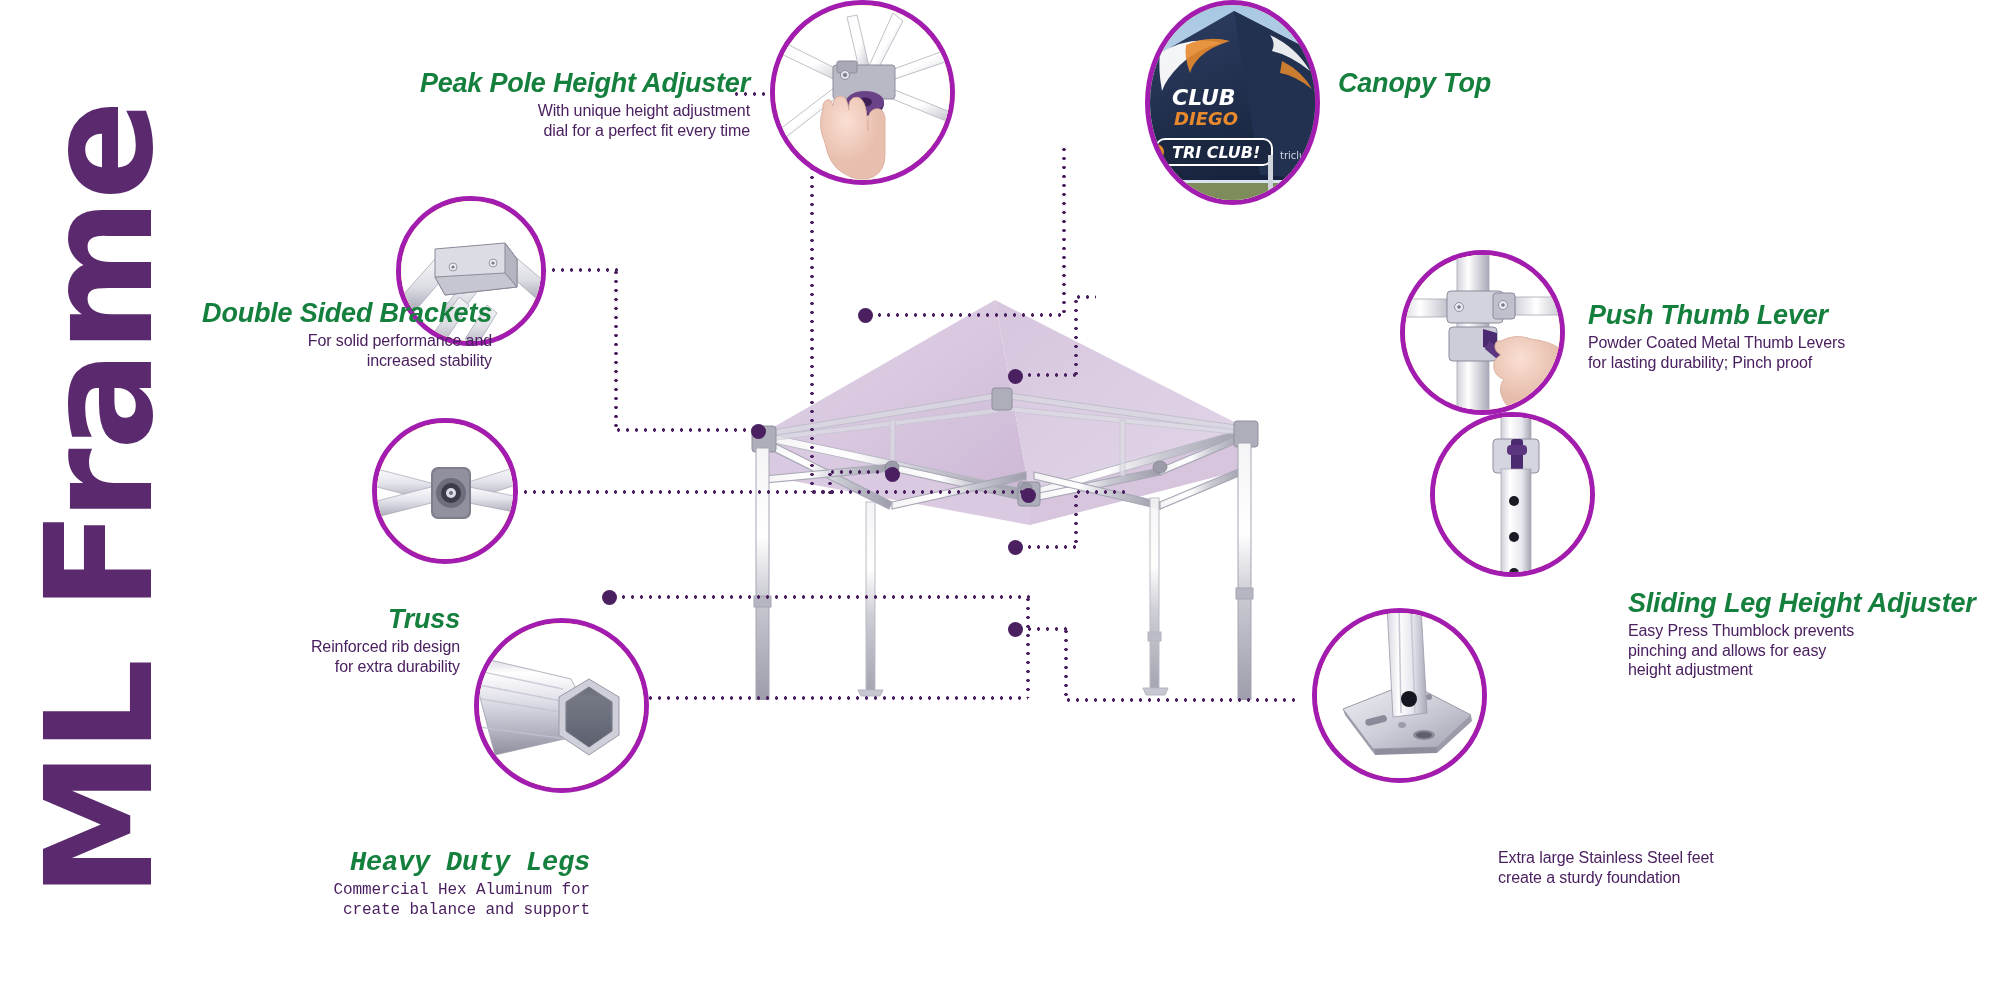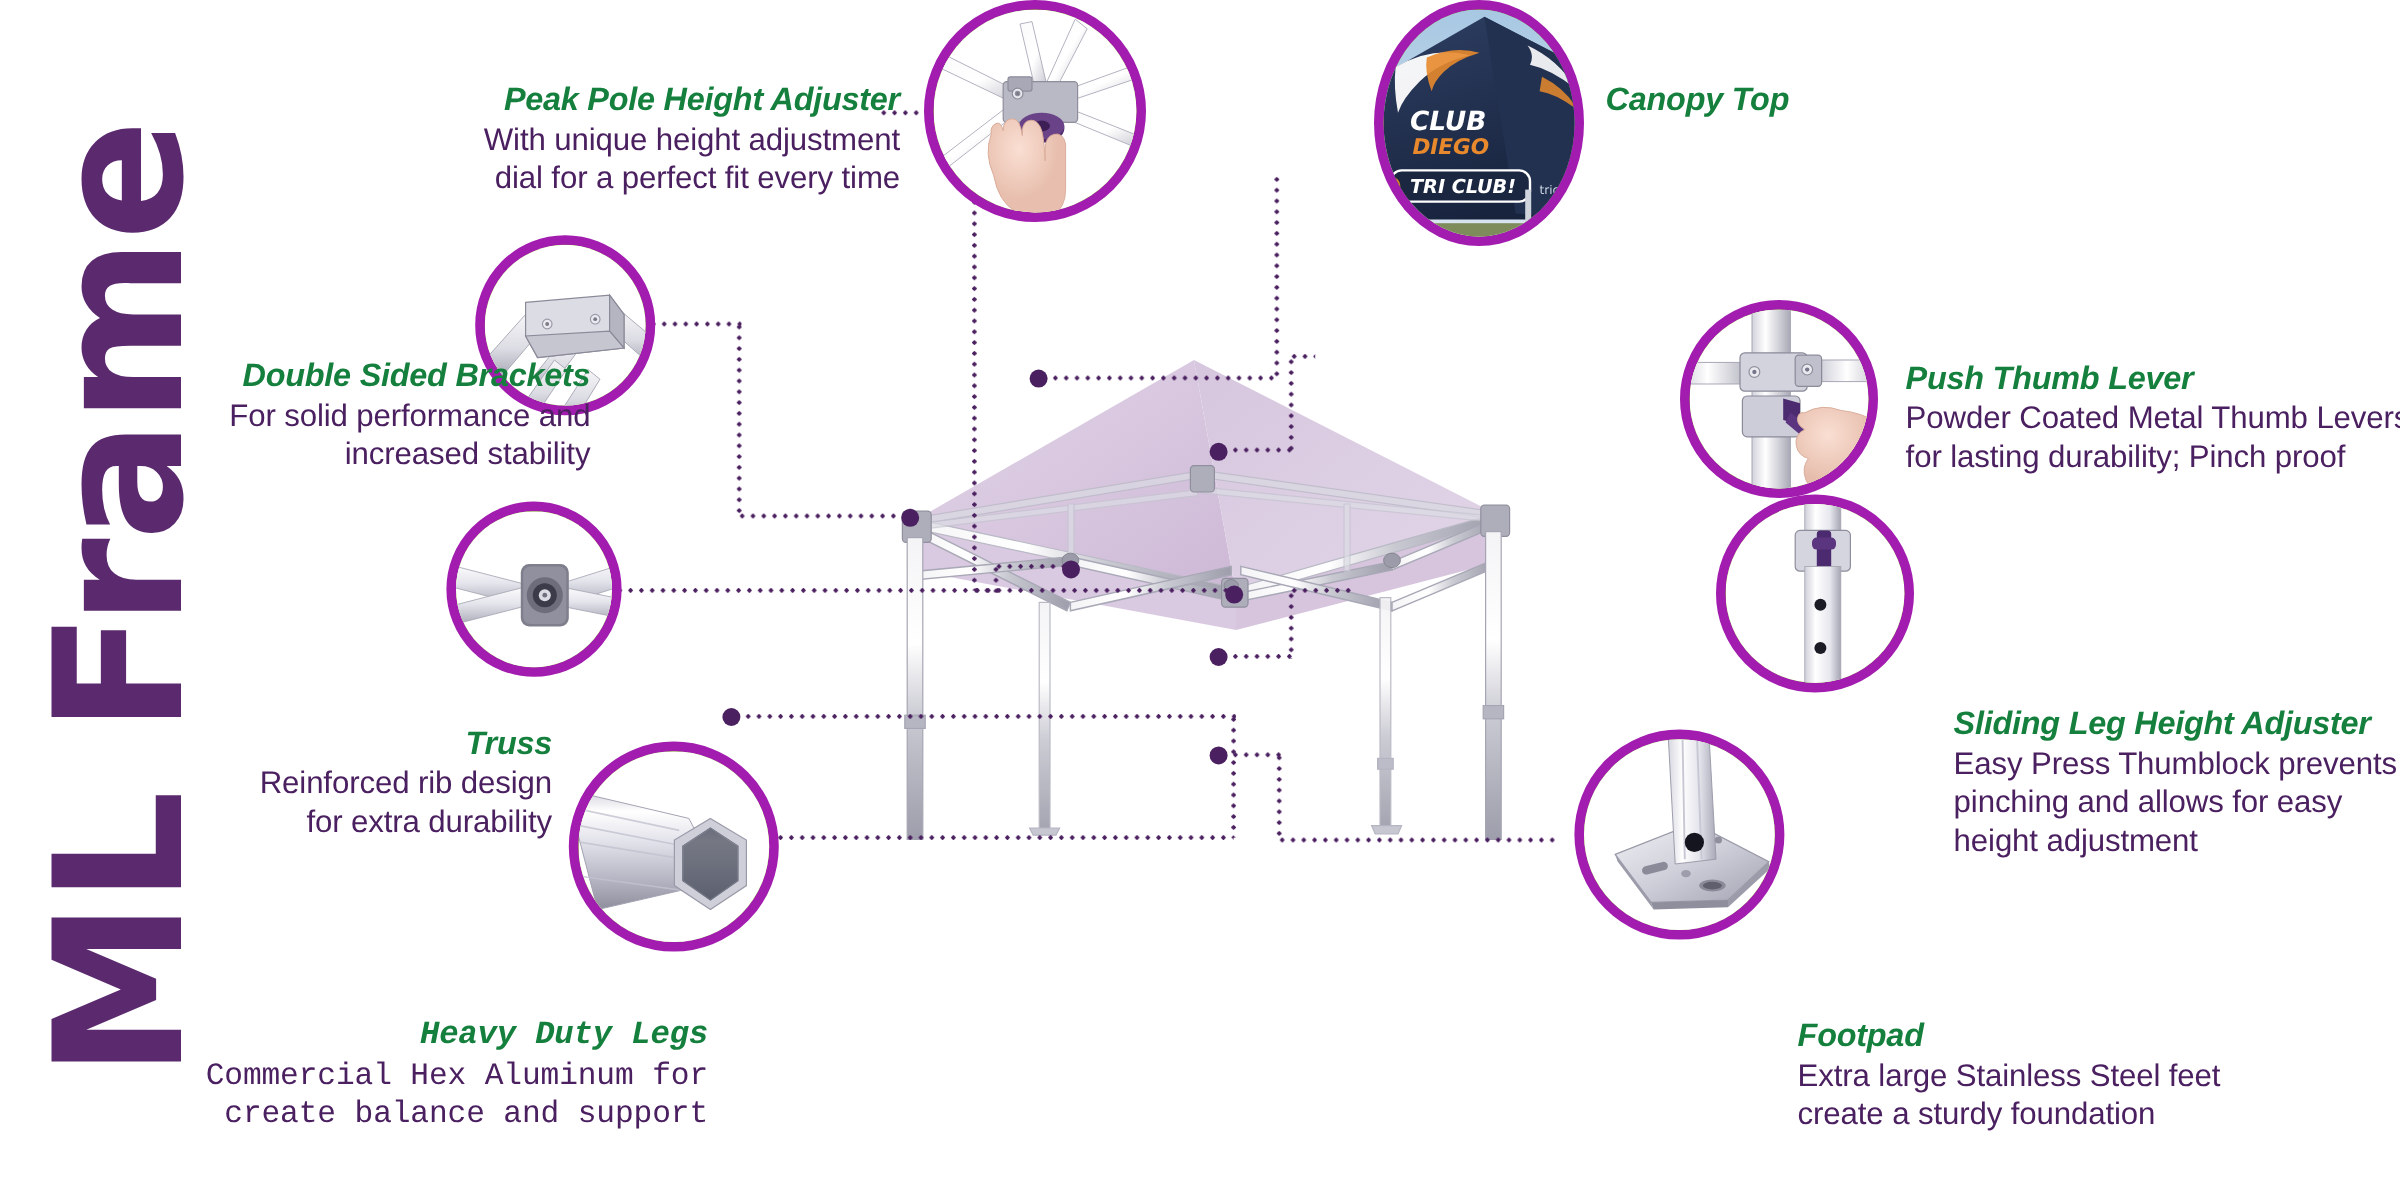--- a/index.html
+++ b/index.html
@@ -36,35 +36,35 @@
     font-size: 27px;
     font-weight: bold;
     font-style: italic;
     color: #15803d;
     line-height: 1.15;
     letter-spacing: -0.2px;
     white-space: nowrap;
     margin-bottom: 2px;
   }
   .callout p {
-    font-size: 26px;
+    font-size: 16px;
     color: #4b2060;
     line-height: 1.23;
     white-space: pre-line;
     letter-spacing: -0.1px;
   }
   .align-right { text-align: right; }
   .align-left  { text-align: left; }
 
   
   .circle {
     position: absolute;
     border-radius: 50%;
-    border: 8px solid #a21caf;
-    background: #84cc16;
+    border: 5px solid #a21caf;
+    background: #fdba74;
     overflow: hidden;
   }
   .circle .inner { position:absolute; inset:0; }
 
   
   .dot-line {
     position: absolute;
     background-image: radial-gradient(circle, #4b2060 1.6px, rgba(0,0,0,0) 1.9px);
     background-repeat: repeat-x;
     background-size: 9px 4px;
@@ -547,18 +547,17 @@
 height adjustment</p>
   </div>
 
   <div class="callout align-right" style="left:170px; top:848px; width:420px;font-family:Liberation Mono, monospace;">
     <h3>Heavy Duty Legs</h3>
     <p>Commercial Hex Aluminum for
 create balance and support</p>
   </div>
 
   <div class="callout align-left" style="left:1498px; top:848px; width:430px;">
-    <h3>Footpad</h3>
     <p>Extra large Stainless Steel feet
 create a sturdy foundation</p>
   </div>
 
 </div>
 
 </body></html>

